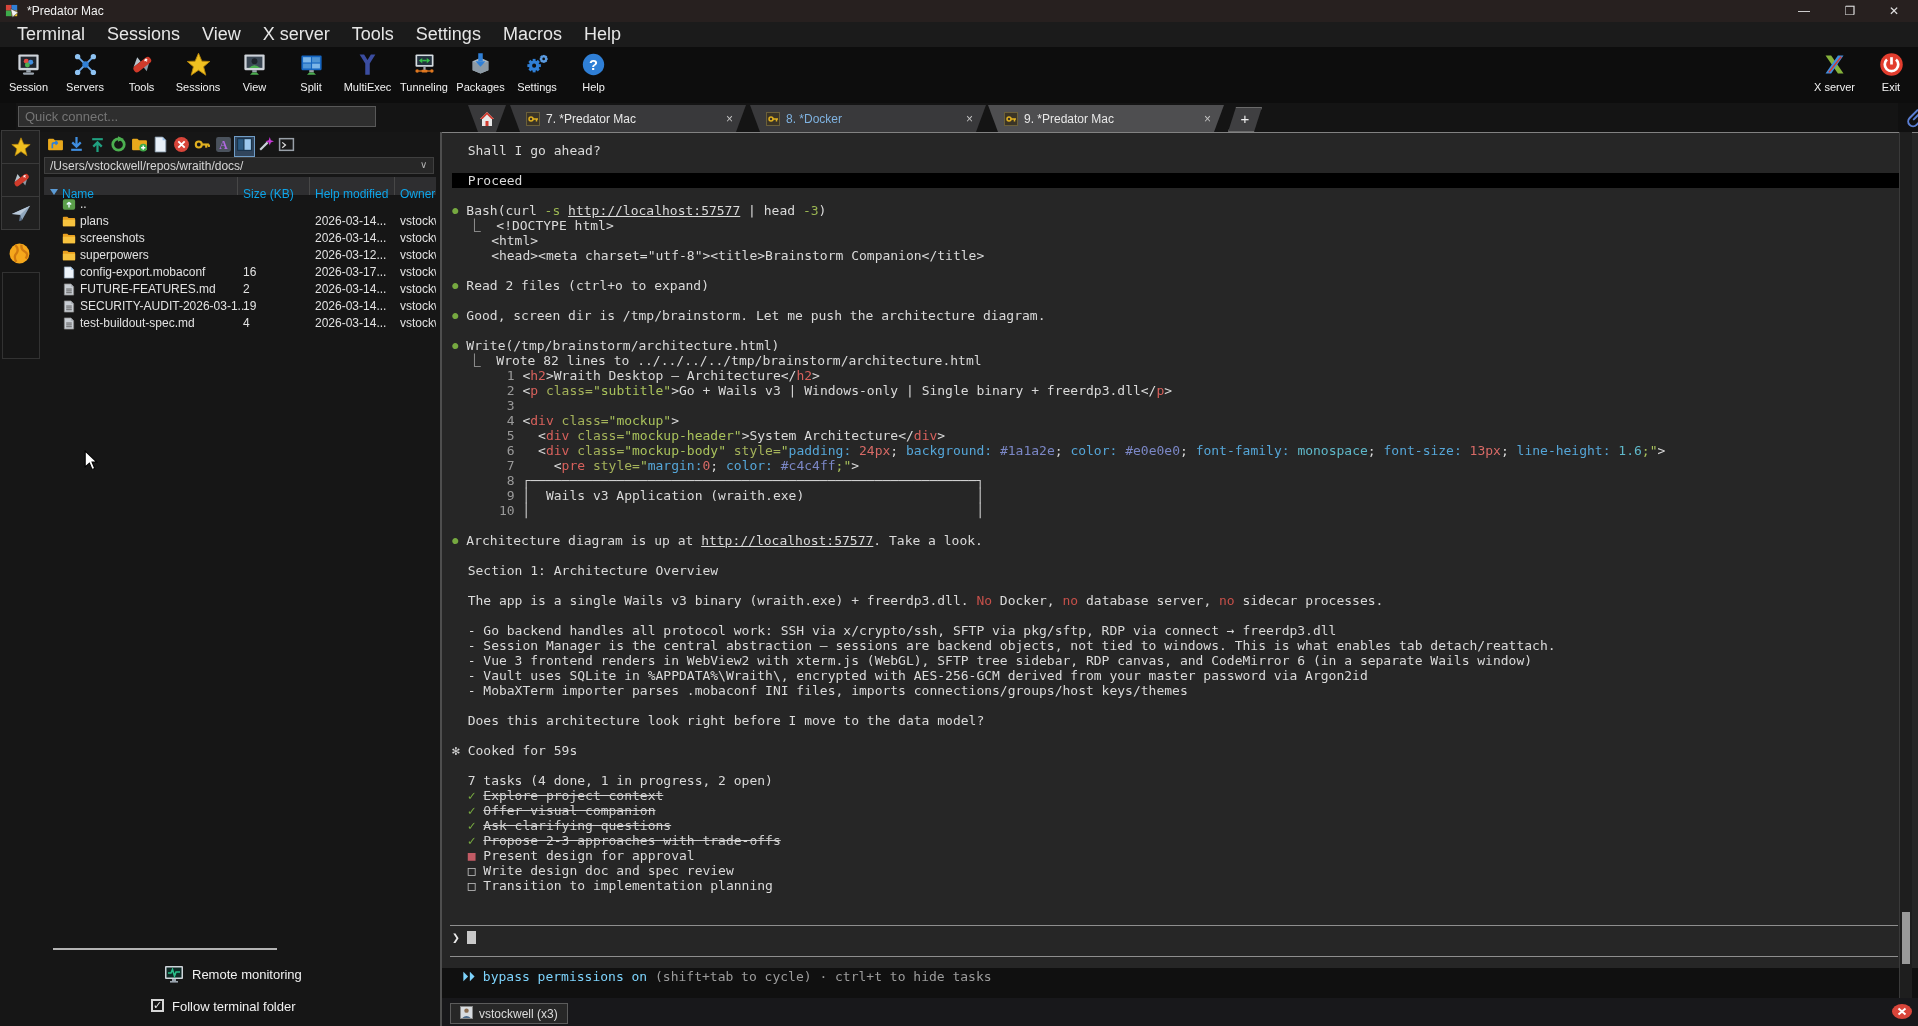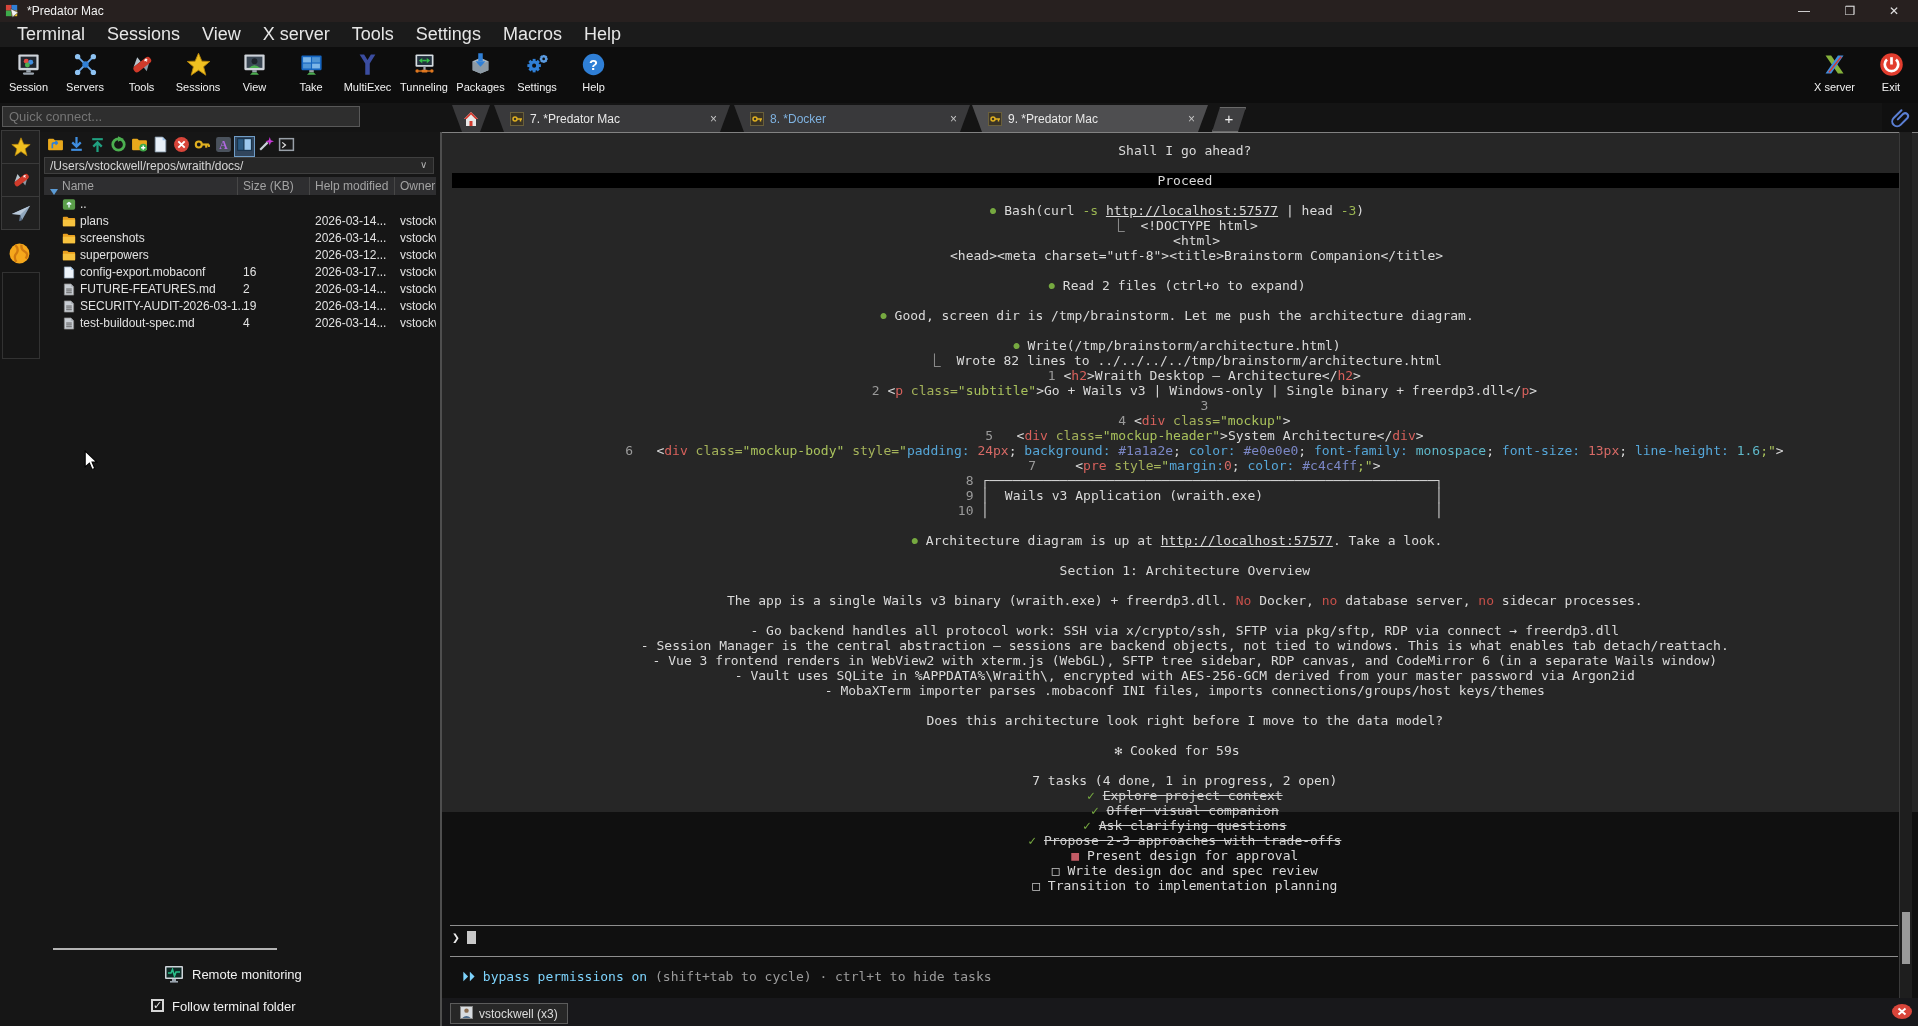--- a/index.html
+++ b/index.html
@@ -14,21 +14,21 @@
   
   .menubar{left:0;top:22px;width:1918px;height:25px;background:#1b1b1b;display:flex;align-items:center;padding-left:6px;box-sizing:border-box;}
   .menu-item{color:#e6e6e6;font-size:18px;padding:0 11px;cursor:default;}
   
   .toolbar{left:0;top:47px;width:1918px;height:56px;background:#0d0d0d;}
   .tb-item{position:absolute;top:4px;width:57px;display:flex;flex-direction:column;align-items:center;cursor:default;}
   .tb-item .ico{width:27px;height:27px;}
   .tb-item .ico svg{width:27px;height:27px;}
   .tb-label{color:#f2f2f2;font-size:11px;margin-top:3px;white-space:nowrap;}
   
-  .qcrow{left:0;top:103px;width:1882px;height:29px;background:#141414;}
+  .qcrow{left:16px;top:103px;width:1882px;height:29px;background:#141414;}
   .qc-input{position:absolute;left:2px;top:3px;width:344px;height:19px;background:#2e2e2e;border:1px solid #585858;
             color:#9a9a9a;font-size:13px;padding:0 6px;font-family:"Liberation Sans",sans-serif;}
   .tab{position:absolute;top:2px;height:27px;background:#39393b;clip-path:polygon(0 0,100% 0,calc(100% - 10px) 100%,10px 100%);
        display:flex;align-items:center;color:#e8e8e8;font-size:12px;padding:0 16px;box-sizing:border-box;cursor:default;}
   .tab.active{background:#4e4e50;text-align:right;}
   .tab .key{width:14px;height:14px;margin-right:6px;flex:none;}
   .tab .close{position:absolute;right:13px;color:#c4c4c4;font-size:12px;}
   .tab .lbl{white-space:nowrap;}
   .tab .lbl.docker{color:#7fb2e0;}
   .newtab{position:absolute;top:4px;left:1212px;width:32px;height:23px;background:#3f3f41;border:1px solid #6a6a6a;
@@ -41,35 +41,35 @@
   .strip-btn{width:37px;height:32px;border:1px solid #3a3a3a;background:#202020;display:flex;align-items:center;justify-content:center;}
   .strip-btn svg{width:22px;height:22px;}
   .placeholder-box{left:2px;top:272px;width:36px;height:85px;border:1px solid #323232;}
   .fbbtn{position:absolute;top:137px;width:19px;height:19px;display:flex;align-items:center;justify-content:center;}
   .fbbtn svg{width:17px;height:17px;}
   .fbbtn.sel{background:#31455c;outline:1px solid #6f9cc6;}
   .pathbar{left:44px;top:157px;width:390px;height:17px;background:#272727;border:1px solid #3f3f3f;color:#d6d6d6;
            font-size:12px;line-height:17px;padding-left:5px;box-sizing:border-box;white-space:nowrap;}
   .path-chev{left:420px;top:158px;color:#b0b0b0;font-size:10px;}
   .thead{left:44px;top:177px;width:392px;height:18px;background:#2e2e30;border-bottom:1px solid #151515;}
-  .thead .h{position:absolute;top:2px;color:#a3a3a3;font-size:12px;white-space:nowrap;}
+  .thead .h{position:absolute;top:10px;color:#0ea5e9;font-size:12px;white-space:nowrap;}
   .colsep{position:absolute;top:0;width:1px;height:18px;background:#474747;}
   .frow{position:absolute;left:44px;width:392px;height:17px;font-size:12px;color:#e2e2e2;white-space:nowrap;}
   .frow .fico{position:absolute;left:18px;top:2px;width:14px;height:13px;}
   .frow .fico svg{width:14px;height:13px;}
   .frow .nm{position:absolute;left:36px;top:1px;}
   .frow .sz{position:absolute;left:199px;top:1px;}
   .frow .md{position:absolute;left:271px;top:1px;}
   .frow .ow{position:absolute;left:356px;top:1px;width:36px;overflow:hidden;}
   .side-sep{left:53px;top:948px;width:224px;height:2px;background:#b4b4b4;}
   .rm-label,.ft-label{color:#f2f2f2;font-size:13px;white-space:nowrap;}
   .chk{left:151px;top:999px;width:13px;height:13px;border:2px solid #d6d6d6;box-sizing:border-box;
        color:#e8e8e8;font-size:11px;line-height:9px;text-align:center;}
   
-  .term{left:442px;top:132px;width:1476px;height:680px;background:#262626;border-top:1px solid #828282;box-sizing:border-box;text-align:center;}
+  .term{left:442px;top:132px;width:1476px;height:836px;background:#262626;border-top:1px solid #828282;box-sizing:border-box;}
   .term-lines{position:absolute;left:10px;top:10px;right:16px;}
   .tl{height:15px;line-height:15px;font-family:"DejaVu Sans Mono","DejaVu Sans",monospace;font-size:13px;
       white-space:pre;color:#dadada;}
   .tl.invert{background:#000000;}
   .c-g{color:#76a940;} .c-flag{color:#9ab552;} .c-lnk{text-decoration:underline;}
   .c-dim{color:#9a9a9a;} .c-dim2{color:#c6c6c6;}
   .c-tag{color:#d8615c;} .c-attr{color:#a4b25a;} .c-str{color:#a9c25c;}
   .c-prop{color:#55a6d8;} .c-hex{color:#7b87c6;} .c-num{color:#d86a66;} .c-val{color:#5fb8c9;}
   .c-red{color:#c6504a;} .c-strike{text-decoration:line-through;color:#d0d0d0;}
   .c-taskred{color:#c25b65;} .c-boxc{color:#cfcfcf;} .c-pink{color:#7dd3fc;} .c-gray{color:#9c9c9c;}
@@ -181,21 +181,21 @@
       <div class="tb-item" style="left: 282.5px;">
         <span class="ico"><svg viewBox="0 0 24 24">
             <rect x="3" y="4" width="18" height="13" rx="1" fill="#1565c0"></rect>
             <rect x="4.5" y="5.5" width="7" height="4.7" fill="#7db6e8"></rect>
             <rect x="12.5" y="5.5" width="7" height="4.7" fill="#4f94d4"></rect>
             <rect x="4.5" y="11.2" width="7" height="4.3" fill="#4f94d4"></rect>
             <rect x="12.5" y="11.2" width="7" height="4.3" fill="#7db6e8"></rect>
             <rect x="10" y="17" width="4" height="2" fill="#9aa4ae"></rect>
             <polygon points="8,21 16,21 14,19 10,19" fill="#4caf50"></polygon>
           </svg></span>
-        <span class="tb-label">Take</span>
+        <span class="tb-label">Split</span>
       </div>
       <div class="tb-item" style="left: 339px;">
         <span class="ico"><svg viewBox="0 0 24 24">
             <path d="M5 3 L9 3 L12 8 L15 3 L19 3 L14 11 L14 21 L10 21 L10 11 Z" fill="#3b4da0"></path>
           </svg></span>
         <span class="tb-label">MultiExec</span>
       </div>
       <div class="tb-item" style="left: 395.5px;">
         <span class="ico"><svg viewBox="0 0 24 24">
             <rect x="4" y="3" width="16" height="11" rx="1" fill="#d7dde2"></rect>

